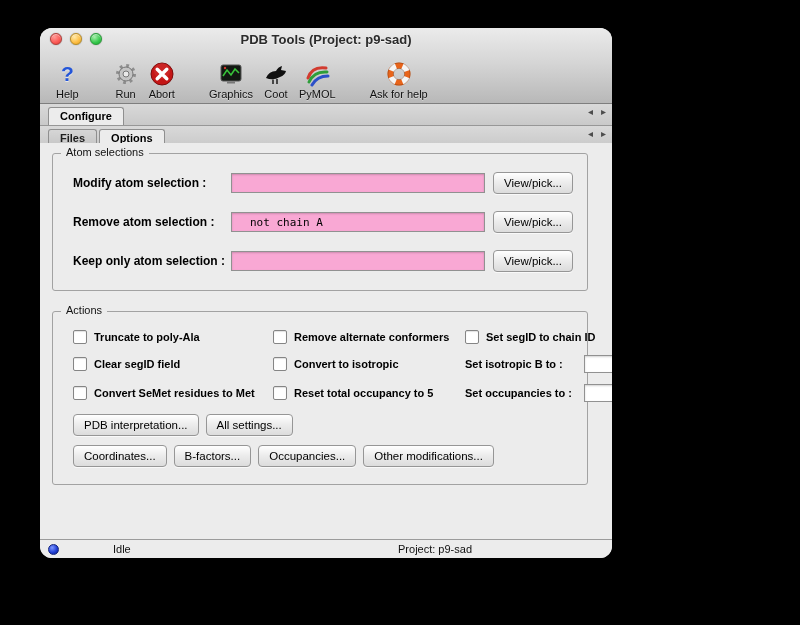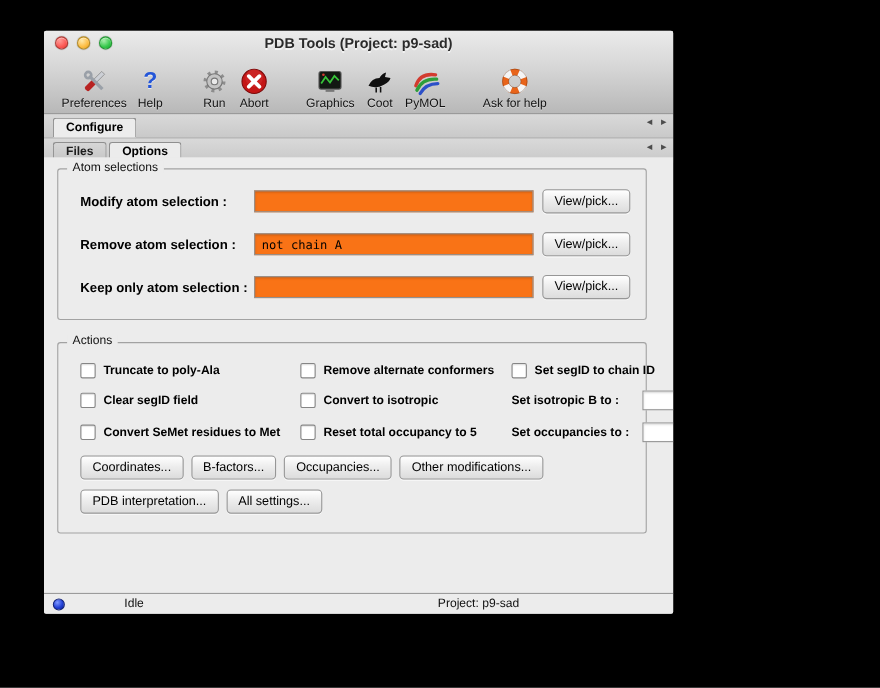--- a/index.html
+++ b/index.html
@@ -1,18 +1,18 @@
 <!DOCTYPE html>
 <html><head>
 <meta charset="utf-8">
 <style>
   html,body{margin:0;padding:0;width:800px;height:625px;background:#000;overflow:hidden;
     font-family:"Liberation Sans",sans-serif;-webkit-font-smoothing:antialiased;}
   .window{position:absolute;left:40px;top:28px;width:572px;height:530px;background:#ececec;
-    border-radius:2px;box-shadow:0 22px 60px rgba(0,0,0,.95),0 0 0 1px rgba(0,0,0,.65);overflow:hidden;}
+    border-radius:12px;box-shadow:0 22px 60px rgba(0,0,0,.95),0 0 0 1px rgba(0,0,0,.65);overflow:hidden;}
   
   .header{background:linear-gradient(#ebebeb 0%,#d6d6d6 45%,#b8b8b8 100%);border-bottom:1px solid #7e7e7e;}
   .titlebar{position:relative;height:22px;display:flex;align-items:center;}
   .traffic{display:flex;gap:8px;padding-left:10px;z-index:2;}
   .tl{width:12px;height:12px;border-radius:50%;box-shadow:inset 0 1px 1px rgba(255,255,255,.5),0 0 1px rgba(0,0,0,.6);}
   .tl.red{background:radial-gradient(circle at 35% 30%,#ff9a96,#fc5753 60%,#d43c38);border:1px solid #b03b36;box-sizing:border-box;}
   .tl.yellow{background:radial-gradient(circle at 35% 30%,#ffe9a8,#fdbc40 60%,#d89c25);border:1px solid #b78b22;box-sizing:border-box;}
   .tl.green{background:radial-gradient(circle at 35% 30%,#a8eeab,#34c84a 60%,#1fa335);border:1px solid #239a33;box-sizing:border-box;}
   .title{position:absolute;left:0;right:0;text-align:center;font-size:13px;font-weight:600;color:#2b2b2b;
     text-shadow:0 1px 0 rgba(255,255,255,.6);pointer-events:none;}
@@ -32,22 +32,22 @@
   .tab-arrows{position:absolute;right:6px;top:3px;display:flex;gap:8px;font-size:10px;color:#4c4c4c;line-height:1;}
   .tab-arrows span{cursor:default;}
   
   .content{position:absolute;top:115px;bottom:19px;left:0;right:0;background:#ececec;overflow:hidden;}
   .groupbox{position:relative;margin:10px 24px 0 12px;border:1px solid #a2a2a2;border-radius:3px;
     padding:18px 14px 8px 20px;}
   .group-title{position:absolute;top:-8px;left:8px;background:#ececec;padding:0 5px;font-size:11px;color:#111;}
   
   .sel-row{display:flex;align-items:center;margin-bottom:17px;}
   .sel-label{width:158px;font-size:12px;font-weight:bold;color:#000;flex:0 0 auto;}
-  .sel-input{width:352px;height:20px;box-sizing:border-box;border:1px solid #919191;background:#f97316;
-    font-family:"DejaVu Sans Mono",monospace;font-size:11px;padding:1px 6px;
+  .sel-input{width:352px;height:20px;box-sizing:border-box;border:1px solid #919191;background:#f9a8d4;
+    font-family:"DejaVu Sans Mono",monospace;font-size:11px;padding:1px 18px;
     box-shadow:inset 0 1px 2px rgba(0,0,0,.18);}
   .btn{background:linear-gradient(#ffffff,#ededed 45%,#dcdcdc);border:1px solid #969696;border-radius:4px;
     font-family:"Liberation Sans",sans-serif;font-size:11.5px;color:#000;padding:4px 10px;
     box-shadow:0 1px 0 rgba(255,255,255,.7);white-space:nowrap;}
   .sel-row .btn{margin-left:8px;}
   
   .act-grid{display:grid;grid-template-columns:200px 192px 1fr;row-gap:11px;align-items:center;margin-bottom:12px;}
   .chk{display:flex;align-items:center;}
   .cb{width:12px;height:12px;background:#fff;border:1px solid #858585;border-radius:2px;
     box-shadow:inset 0 1px 1px rgba(0,0,0,.12);flex:0 0 auto;}
@@ -76,35 +76,20 @@
     <div class="titlebar">
       <div class="traffic">
         <span class="tl red"></span>
         <span class="tl yellow"></span>
         <span class="tl green"></span>
       </div>
       <div class="title">PDB Tools (Project: p9-sad)</div>
     </div>
 
     <div class="toolbar">
-      <div class="tb-item">
-        <span class="tb-icon">
-          <svg width="26" height="26" viewBox="0 0 26 26">
-            <g transform="rotate(45 13 13)">
-              <rect x="11.2" y="2" width="3.6" height="11" fill="#cdd0d6" stroke="#7e7e7e" stroke-width="0.6"></rect>
-              <rect x="10.4" y="13" width="5.2" height="11" rx="1.8" fill="#b82322"></rect>
-            </g>
-            <g transform="rotate(-45 13 13)">
-              <rect x="11.5" y="6" width="3" height="17" fill="#9aa0a8"></rect>
-              <circle cx="13" cy="4.8" r="2.8" fill="none" stroke="#9aa0a8" stroke-width="2.4"></circle>
-            </g>
-          </svg>
-        </span>
-        <span class="tb-label">Preferences</span>
-      </div>
 
       <div class="tb-item">
         <span class="tb-icon">
           <span class="help-glyph">?</span>
         </span>
         <span class="tb-label">Help</span>
       </div>
 
       <div class="sp"></div>
 
@@ -260,29 +245,29 @@
           <span class="cb"></span>
           <span class="chk-label">Reset total occupancy to 5</span>
         </div>
         <div class="fld">
           <span class="fld-label">Set occupancies to :</span>
           <input class="fld-input" type="text" value="" style="">
         </div>
       </div>
 
       <div class="btn-row">
+        <button class="btn">PDB interpretation...</button>
+        <button class="btn">All settings...</button>
+      </div>
+      <div class="btn-row">
         <button class="btn">Coordinates...</button>
         <button class="btn">B-factors...</button>
         <button class="btn">Occupancies...</button>
         <button class="btn">Other modifications...</button>
       </div>
-      <div class="btn-row">
-        <button class="btn">PDB interpretation...</button>
-        <button class="btn">All settings...</button>
-      </div>
     </div>
 
   </div>
 
   <div class="statusbar">
     <span class="led"></span>
     <span>Idle</span>
     <span class="proj">Project: p9-sad</span>
   </div>
 

